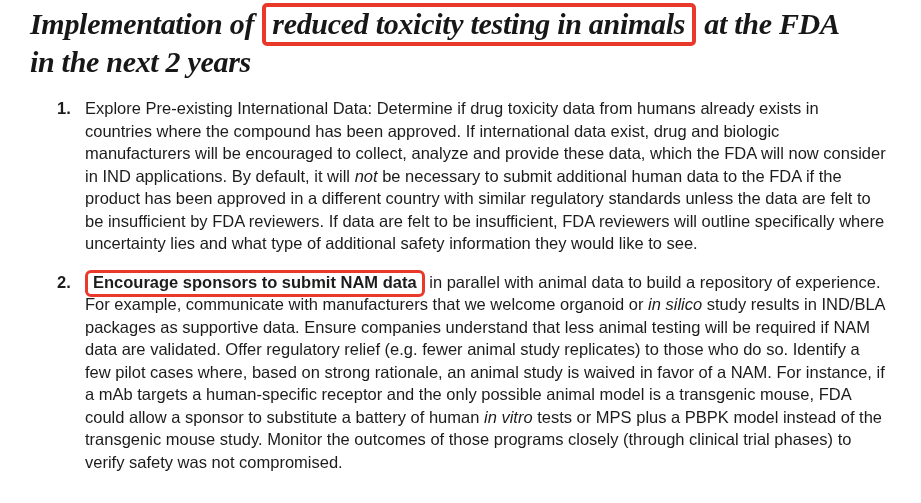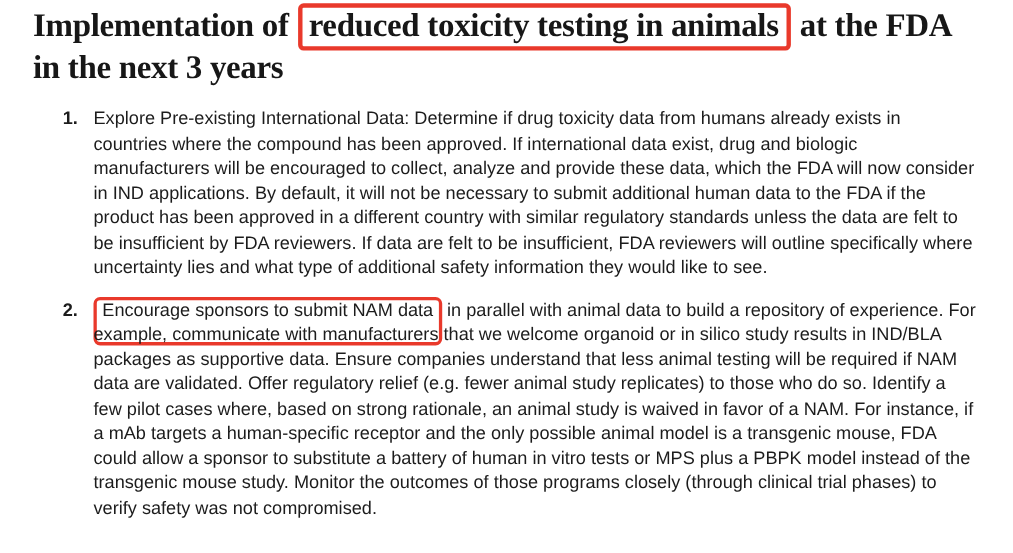--- a/index.html
+++ b/index.html
@@ -19,20 +19,21 @@
     height: 503px;
   }
   .title {
     font-family: "Liberation Serif", serif;
     font-weight: 700;
     font-size: 30px;
     line-height: 38px;
     letter-spacing: -0.3px;
     color: #171717;
     margin: 0 0 16px 0;
+    font-style: italic;
   }
   .title .line1 { white-space: nowrap; }
   .hl-box {
     border: 4px solid var(--accent);
     border-radius: 5px;
     padding: 0 7px 2px 6px;
     margin: 0 1px;
   }
   .list {
     margin-left: 27px;
@@ -47,35 +48,35 @@
   .num {
     flex: none;
     width: 28px;
     font-weight: 700;
   }
   .body { flex: 1; }
   .lead { font-weight: 400; }
   .boxed-lead {
     border: 3px solid var(--accent);
     border-radius: 6px;
-    padding: 0 5px 20px 5px;
-    font-weight: 400;
+    padding: 0 5px 3px 5px;
+    font-weight: 700;
   }
-  .it { }
+  .it { font-style: italic; }
 </style>
 </head>
 <body style="background: rgb(255, 255, 255);">
 
 <div class="page">
 
   <h1 class="title">
     <span class="line1"><span>Implementation of</span>
       <span class="hl-box"><span>reduced toxicity testing in animals</span></span>
       <span>at the FDA</span></span><br>
-    <span>in the next 3 years</span>
+    <span>in the next 2 years</span>
   </h1>
 
   <div class="list">
 
     <div class="item">
       <div class="num">1.</div>
       <div class="body">
         <span class="lead">Explore Pre-existing International Data:</span><span> Determine if drug toxicity data from humans already exists in countries where the compound has been approved. If international data exist, drug and biologic manufacturers will be encouraged to collect, analyze and provide these data, which the FDA will now consider in IND applications. By default, it will </span><span class="it">not</span><span> be necessary to submit additional human data to the FDA if the product has been approved in a different country with similar regulatory standards unless the data are felt to be insufficient by FDA reviewers. If data are felt to be insufficient, FDA reviewers will outline specifically where uncertainty lies and what type of additional safety information they would like to see.</span>
       </div>
     </div>

